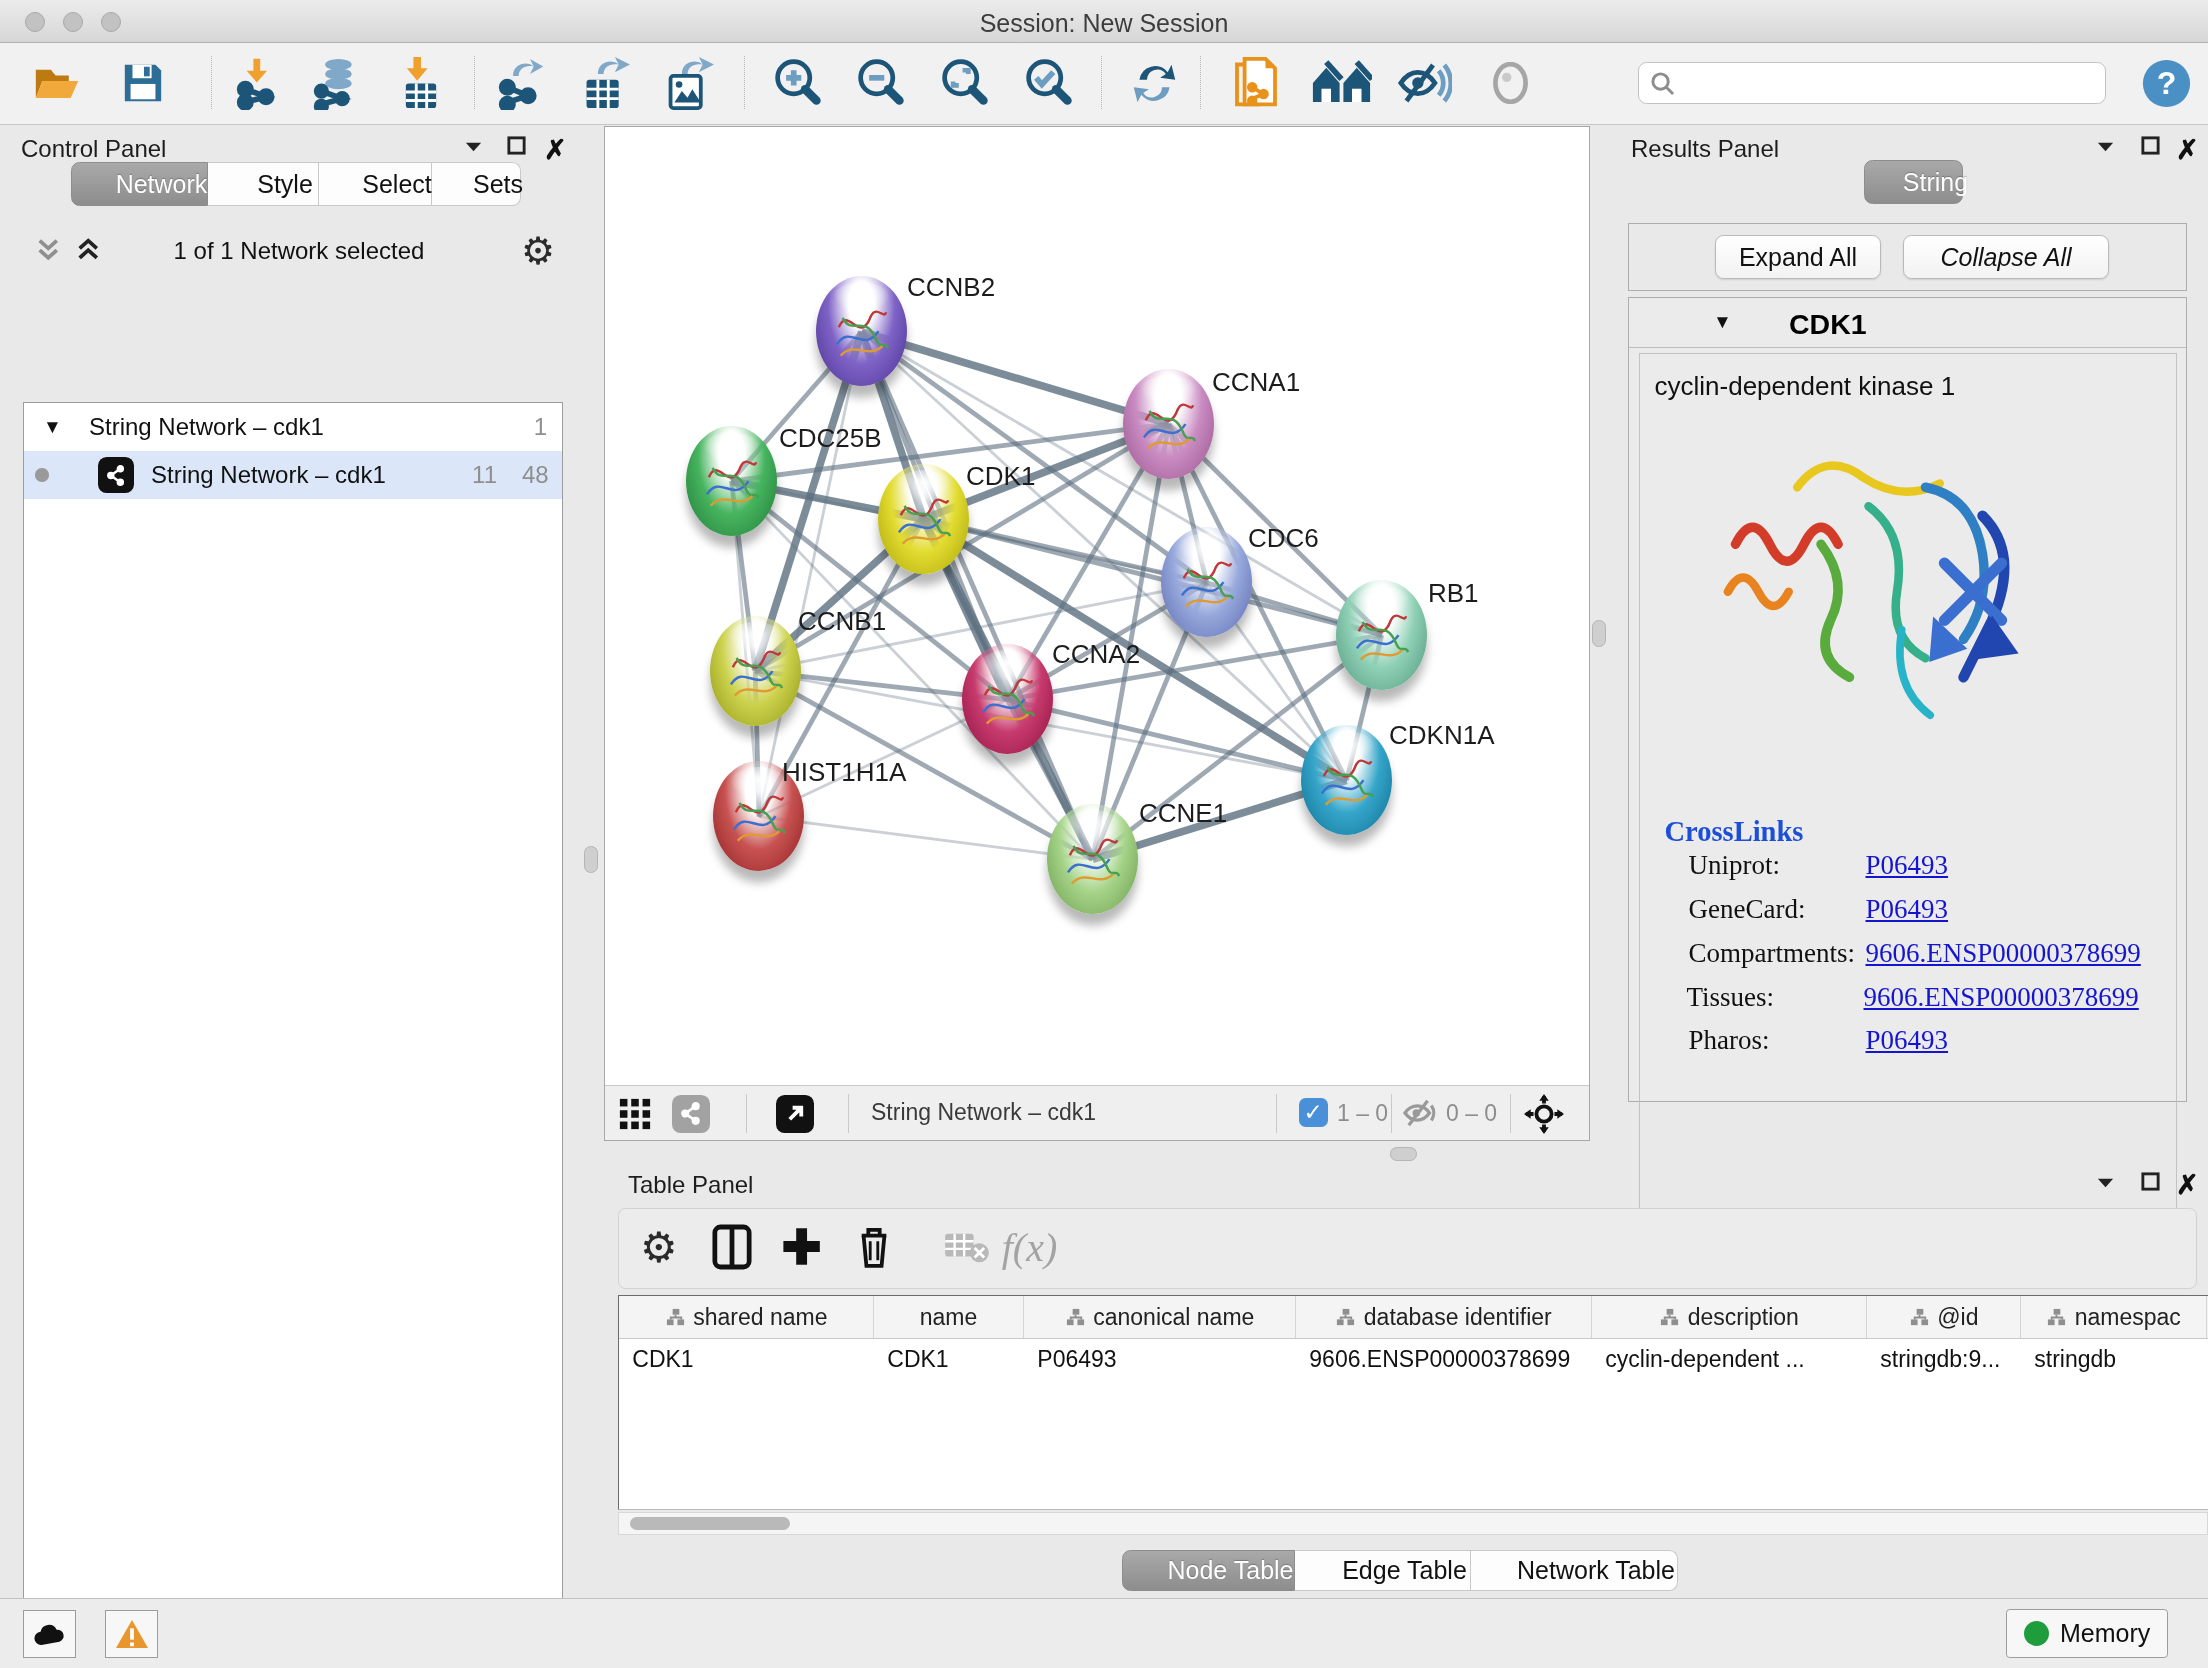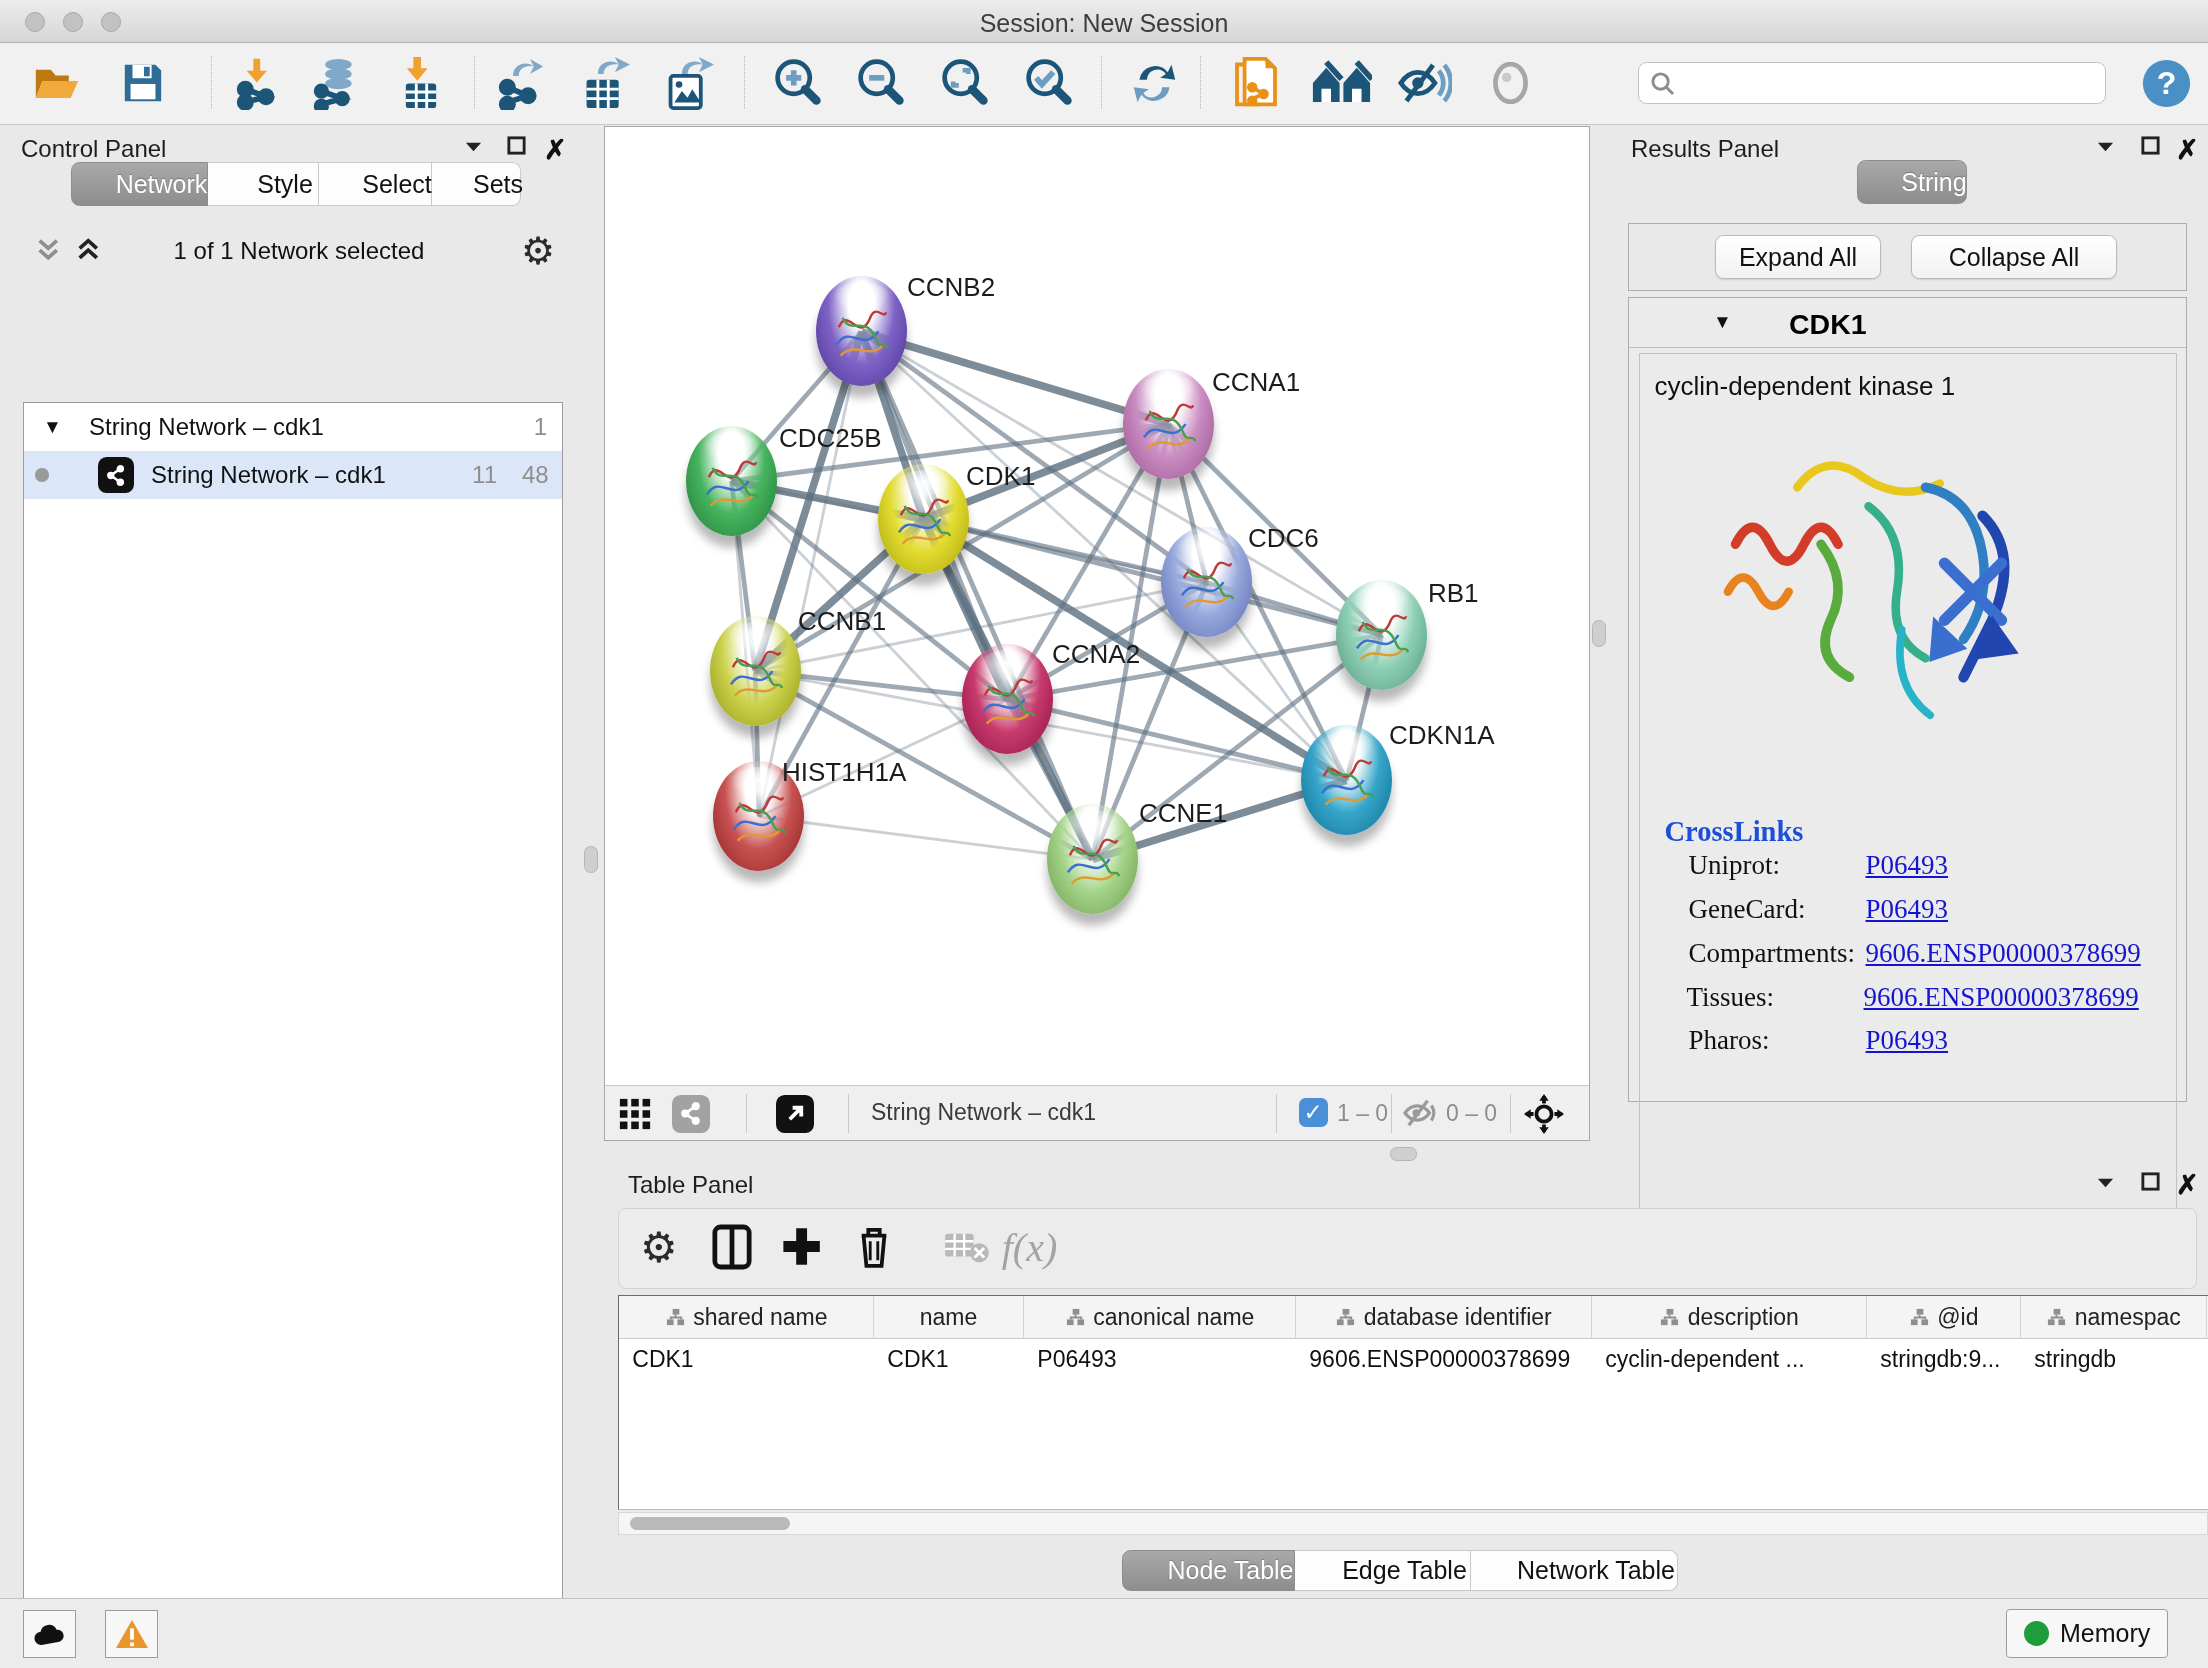--- a/index.html
+++ b/index.html
@@ -547,25 +547,25 @@
       <svg width="23" height="19" viewBox="0 0 24 20">
           <path d="M4 6 l8 9 8-9 Z" fill="#222"></path>
         </svg>
     </div>
     <div class="pctl" style="left:533px;top:11.4px;">
       <svg width="21" height="21" viewBox="0 0 22 22">
           <rect x="3" y="3" width="16" height="16" fill="none" stroke="#222" stroke-width="3"></rect>
         </svg>
     </div>
     <div class="pctl" style="left:569px;top:9.5px;font-size:27px;font-weight:bold;">✗</div>
-    <div class="seg only active" style="position:absolute;left:250px;top:36px;width:110px;">String</div>
+    <div class="seg only active" style="position:absolute;left:257px;top:36px;width:99px;">String</div>
 
     <div style="position:absolute;left:21px;top:99px;width:559px;height:68px;border:1px solid #adadad;box-sizing:border-box;">
       <div class="btn-white" style="position:absolute;left:86px;top:11.4px;width:164px;">Expand All</div>
-      <div class="btn-white" style="position:absolute;left:282px;top:11.4px;width:204px;">Collapse All</div>
+      <div class="btn-white" style="position:absolute;left:274px;top:11.4px;width:204px;font-style:italic;">Collapse All</div>
     </div>
 
     <div style="position:absolute;left:21px;top:173px;width:559px;height:805px;border:1px solid #adadad;box-sizing:border-box;background:#ebebeb;">
       <div style="position:absolute;left:0;top:0;width:100%;height:49px;border-bottom:1px solid #bdbdbd;">
         <span class="tri" style="position:absolute;left:84px;top:13.3px;">▼</span>
         <span style="position:absolute;left:160px;top:9.5px;font-size:28.5px;font-weight:bold;">CDK1</span>
       </div>
       <div style="position:absolute;left:9.5px;top:55px;width:538px;height:928px;border:1px solid #c2c2c2;box-sizing:border-box;">
         <div style="position:absolute;left:15px;top:17px;font-size:26px;color:#111;">cyclin-dependent kinase 1</div>
 

